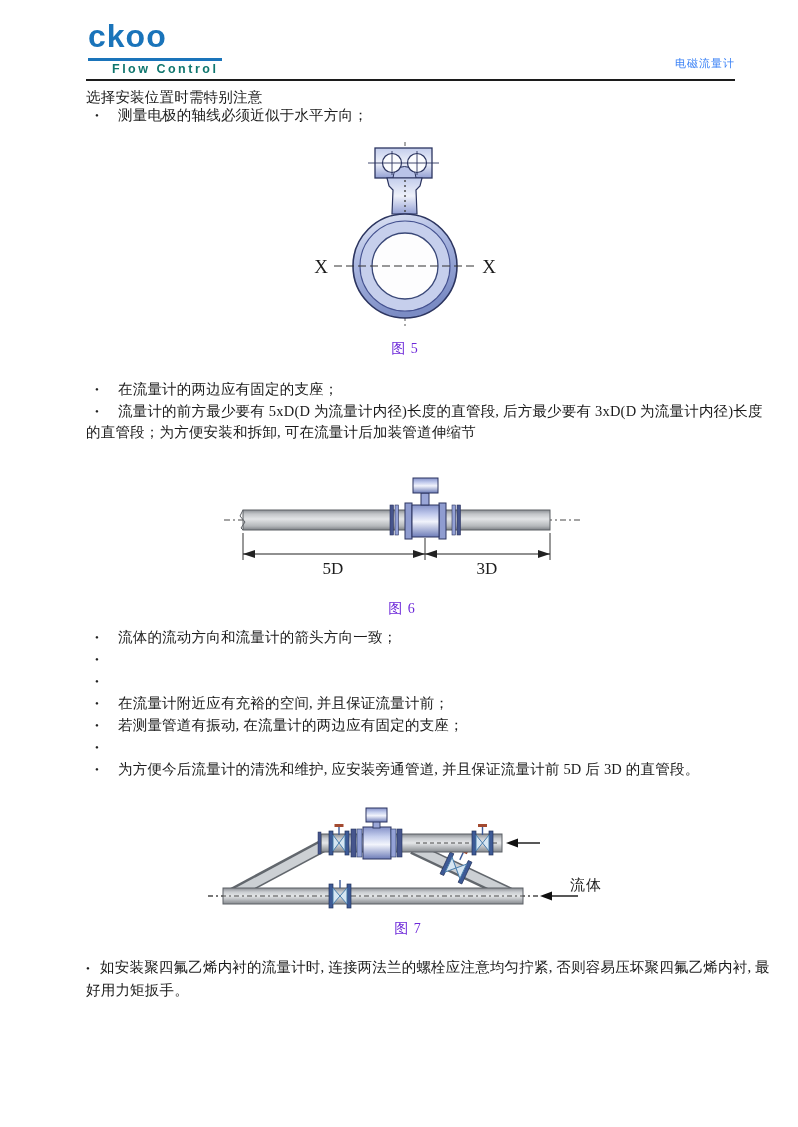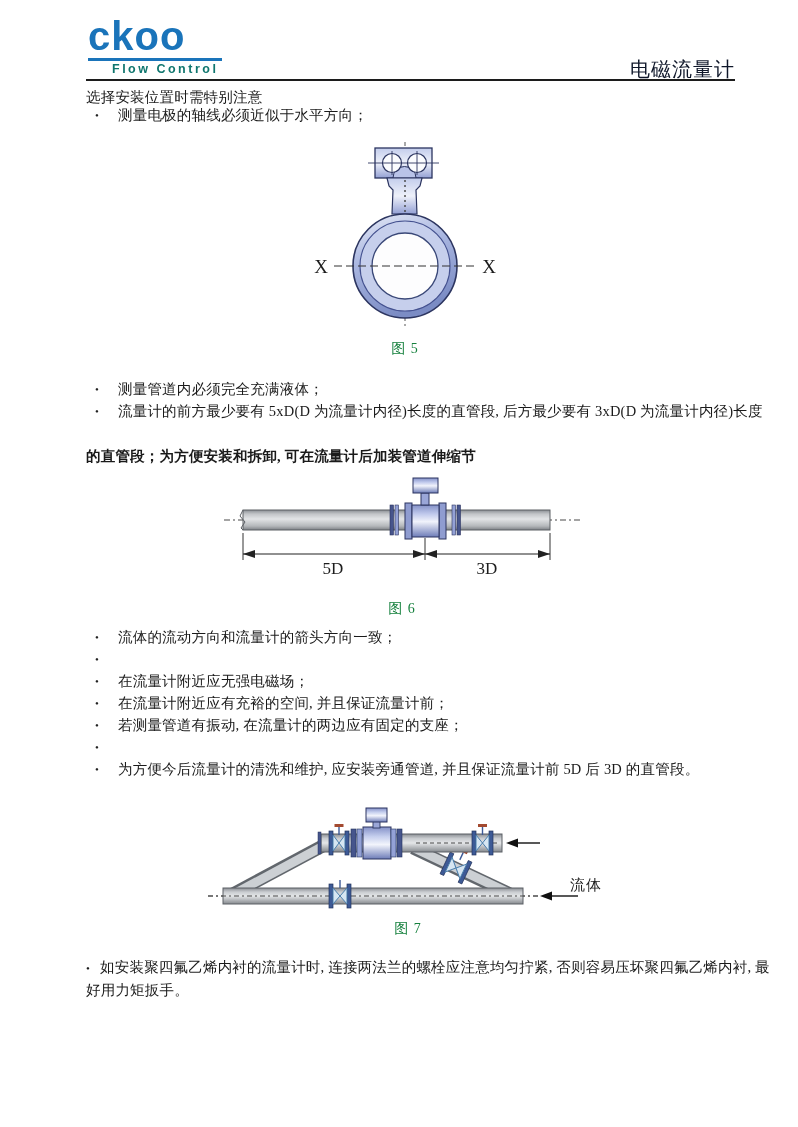--- a/index.html
+++ b/index.html
@@ -3,37 +3,37 @@
 <meta charset="utf-8">
 <style>
   html,body{margin:0;padding:0;}
   body{
     width:798px;height:1127px;background:#ffffff;position:relative;overflow:hidden;
     font-family:"Liberation Serif","DejaVu Serif",serif;color:#1a1a1a;
   }
   .abs{position:absolute;}
   
   .logo-word{left:88px;top:14px;font-family:"Liberation Sans","DejaVu Sans",sans-serif;
-    font-weight:bold;font-size:40px;line-height:44px;color:#1a74ba;letter-spacing:1px;}
+    font-weight:bold;font-size:32px;line-height:44px;color:#1a74ba;letter-spacing:1px;}
   .logo-rule{left:88px;top:58px;width:134px;height:3px;background:#1a74ba;}
   .logo-sub{left:112px;top:62px;font-family:"Liberation Sans","DejaVu Sans",sans-serif;
     font-weight:bold;font-size:12.5px;color:#0f766e;letter-spacing:2.5px;}
-  .doc-title{top:56px;right:63px;font-size:20px;color:#0f172a;letter-spacing:1px;padding-left:6px;}
+  .doc-title{top:56px;right:63px;font-size:11px;color:#3b82f6;letter-spacing:1px;padding-left:6px;}
   .header-rule{left:86px;top:79px;width:649px;height:2px;background:#1c1c1c;}
   
   .btext-block{font-size:14.5px;line-height:22px;letter-spacing:0.2px;}
   .intro-heading{left:86px;top:86px;}
   ul.blist{list-style:none;margin:0;padding:0;}
   ul.blist li{display:flex;}
   ul.blist .bullet{width:23px;flex:0 0 23px;font-size:11px;color:#222;}
-  .cont-line{left:86px;top:445px;font-weight:bold;}
+  .cont-line{left:86px;top:421px;}
   .para{left:86px;top:956px;width:698px;}
   .para .bullet{font-size:11px;padding-right:10px;}
   
-  .fig-caption{font-size:14px;text-align:center;color:#15803d;letter-spacing:1px;}
+  .fig-caption{font-size:14px;text-align:center;color:#6d28d9;letter-spacing:1px;}
   svg text{font-family:"Liberation Serif","DejaVu Serif",serif;fill:#1d1d1d;}
   .axis-x{font-size:19px;}
   .dim-label{font-size:17px;}
   .fluid-label{font-size:15px;letter-spacing:1px;}
 </style>
 </head>
 <body>
 
 <div class="abs logo-word">ckoo</div>
 <div class="abs logo-rule"></div>
@@ -84,21 +84,21 @@
   <line x1="46" y1="126" x2="188" y2="126" stroke="#333" stroke-width="1.2" stroke-dasharray="8,4"></line>
   <text class="axis-x" x="33" y="133" text-anchor="middle">X</text>
   <text class="axis-x" x="201" y="133" text-anchor="middle">X</text>
 </svg>
 <div class="abs fig-caption" style="left:288px;top:340px;width:234px;">图 5</div>
 
 <ul class="abs blist btext-block" style="left:95px;top:378px;width:695px;">
 
     <li>
       <span class="bullet">•</span>
-      <span>测量管道内必须完全充满液体；</span>
+      <span>在流量计的两边应有固定的支座；</span>
     </li>
 
     <li>
       <span class="bullet">•</span>
       <span>流量计的前方最少要有 5xD(D 为流量计内径)长度的直管段, 后方最少要有 3xD(D 为流量计内径)长度</span>
     </li>
   </ul>
 <div class="abs btext-block cont-line">的直管段；为方便安装和拆卸, 可在流量计后加装管道伸缩节</div>
 
 <svg class="abs" style="left:212px;top:470px;" width="380" height="118" viewBox="0 0 380 118">
@@ -154,21 +154,20 @@
       <span class="bullet">•</span>
       <span>流体的流动方向和流量计的箭头方向一致；</span>
     </li>
 
     <li>
       <span class="bullet">•</span>
     </li>
 
     <li>
       <span class="bullet">•</span>
-      <span>在流量计附近应无强电磁场；</span>
     </li>
 
     <li>
       <span class="bullet">•</span>
       <span>在流量计附近应有充裕的空间, 并且保证流量计前；</span>
     </li>
 
     <li>
       <span class="bullet">•</span>
       <span>若测量管道有振动, 在流量计的两边应有固定的支座；</span>

